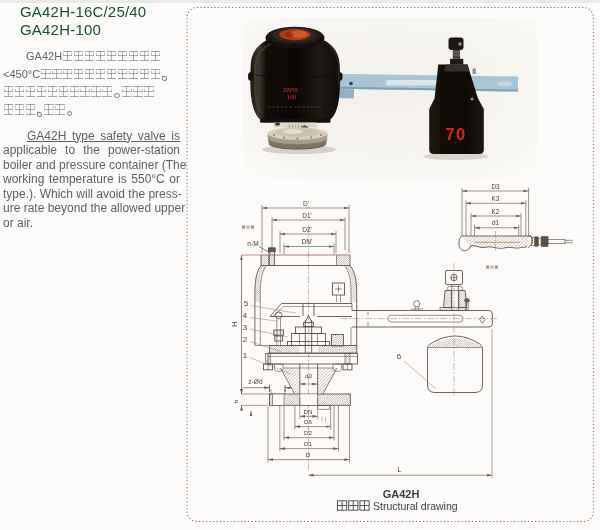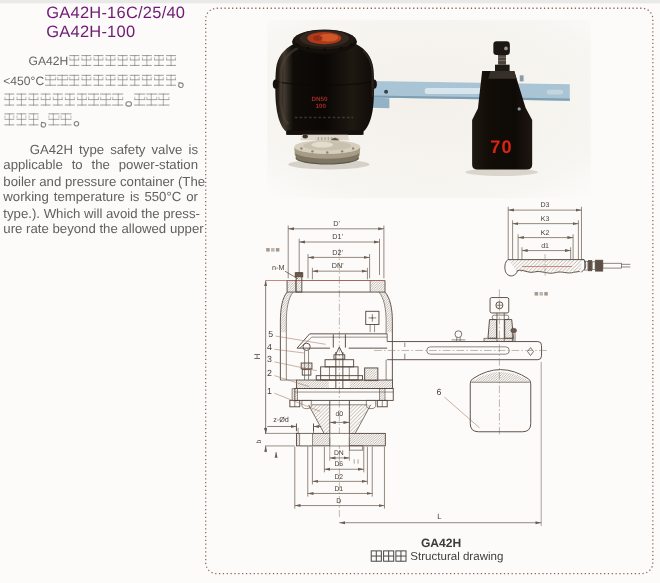--- a/index.html
+++ b/index.html
@@ -1,33 +1,33 @@
 <!DOCTYPE html>
 <html><head>
 <meta charset="utf-8">
 <style>
 html,body{margin:0;padding:0;width:600px;height:530px;background:#fcfbf9;overflow:hidden;}
 body{font-family:"Liberation Sans",sans-serif;position:relative;}
 .topstrip{position:absolute;left:0;top:0;width:600px;height:3px;background:#e9e9e7;}
-.title{position:absolute;left:20px;top:3px;font-size:15px;line-height:18px;color:#701a75;letter-spacing:.2px;margin-left:22px;}
+.title{position:absolute;left:20px;top:3px;font-size:15px;line-height:18px;color:#14532d;letter-spacing:.2px;}
 .cn{position:absolute;left:3px;top:48px;width:178px;color:#636363;}
 .cnline{height:17.9px;line-height:17.9px;white-space:nowrap;font-size:11px;}
 .g{display:inline-block;width:9.8px;height:10.4px;margin:0 .6px;vertical-align:-1px;
 background:
  linear-gradient(rgba(108,108,108,.6),rgba(108,108,108,.6)) 0 0/100% 1px no-repeat,
  linear-gradient(rgba(108,108,108,.55),rgba(108,108,108,.55)) 0 4.6px/100% 1px no-repeat,
  linear-gradient(rgba(108,108,108,.6),rgba(108,108,108,.6)) 0 100%/100% 1px no-repeat,
  linear-gradient(rgba(108,108,108,.5),rgba(108,108,108,.5)) 48% 0/1px 100% no-repeat,
  linear-gradient(rgba(108,108,108,.38),rgba(108,108,108,.38)) 0 2.2px/1px 2.6px no-repeat,
  linear-gradient(rgba(108,108,108,.38),rgba(108,108,108,.38)) 100% 2.2px/1px 2.6px no-repeat;}
 .dot{display:inline-block;width:3.4px;height:3.4px;border:1px solid rgba(100,100,100,.8);border-radius:50%;margin:0 1.5px;vertical-align:-2.5px;}
 .dun{display:inline-block;width:2.6px;height:2.6px;border:1px solid rgba(100,100,100,.8);border-radius:0 50% 50% 50%;margin:0 1.5px;vertical-align:-2.5px;transform:rotate(10deg);}
 .en{position:absolute;left:3px;top:128.5px;width:177px;color:#5f5f5f;font-size:12px;}
 .enl{height:14.55px;line-height:14.55px;text-align:justify;text-align-last:justify;white-space:nowrap;}
-.enl.first{text-align-last:justify;}
+.enl.first{text-align-last:justify;text-decoration:underline;}
 .enl.last{text-align-last:left;}
 svg text{font-family:"Liberation Sans",sans-serif;}
 </style>
 </head>
 <body>
 <div class="topstrip"></div>
 <div class="title">GA42H-16C/25/40<br>GA42H-100</div>
 
 <div class="cn">
 <div class="cnline" style="padding-left:23px">GA42H<span class="g"></span><span class="g"></span><span class="g"></span><span class="g"></span><span class="g"></span><span class="g"></span><span class="g"></span><span class="g"></span><span class="g"></span></div>
@@ -36,20 +36,21 @@
 <div class="cnline"><span class="g"></span><span class="g"></span><span class="g"></span><span class="dun"></span><span class="g"></span><span class="g"></span><span class="dot"></span></div>
 </div>
 
 <div class="en">
 <div class="enl first"><span style="display:inline-block;width:24px"></span>GA42H type safety valve is</div>
 <div class="enl">applicable to the power-station</div>
 <div class="enl">boiler and pressure container (The</div>
 <div class="enl">working temperature is 550°C or</div>
 <div class="enl">type.). Which will avoid the press-</div>
 <div class="enl">ure rate beyond the allowed upper</div>
+<div class="enl last">or air.</div>
 </div>
 
 <svg width="600" height="530" viewBox="0 0 600 530" style="position:absolute;left:0;top:0">
 <defs>
 <marker id="ar" markerWidth="5.5" markerHeight="3.6" refX="5.2" refY="1.8" orient="auto-start-reverse" markerUnits="userSpaceOnUse">
  <path d="M0,0.45 L5.2,1.8 L0,3.15 z" fill="#6d5c50"></path>
 </marker>
 <pattern id="h1" patternUnits="userSpaceOnUse" width="3.4" height="3.4">
  <path d="M-1,4.4 L4.4,-1" stroke="#8d7b6d" stroke-width="0.5"></path>
 </pattern>

